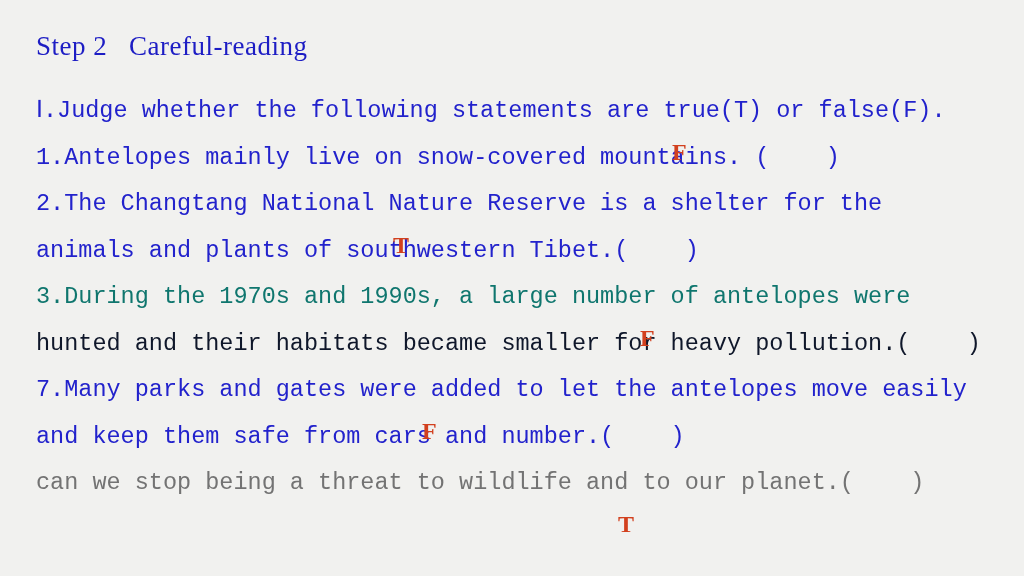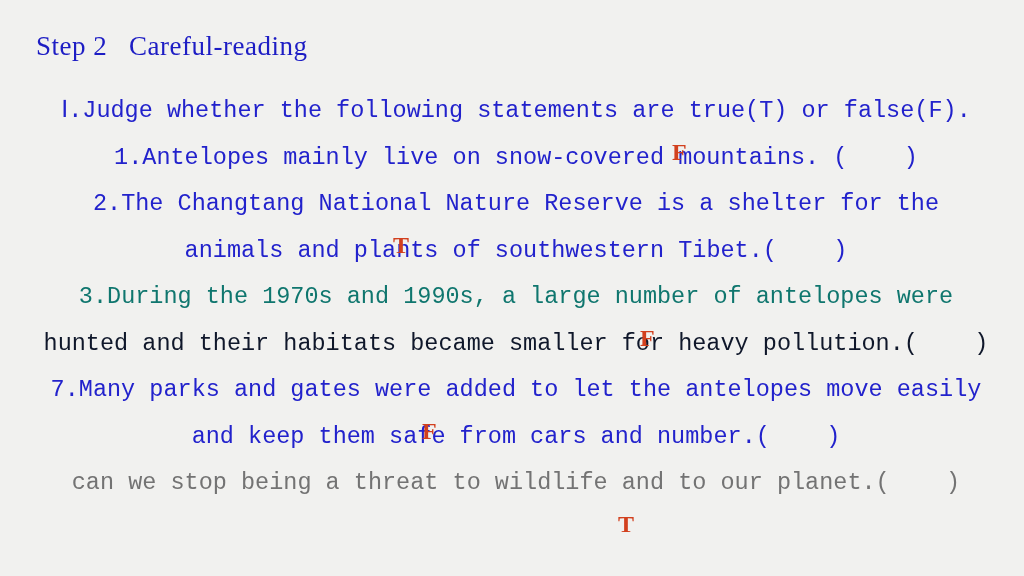--- a/index.html
+++ b/index.html
@@ -29,21 +29,20 @@
     font-size: 27px;
     letter-spacing: 0.5px;
     color: #1d1dc4;
     white-space: pre;
   }
   #body-block {
     position: absolute;
     left: 36px;
     top: 88px;
     width: 960px;
-    text-align: center;
   }
   .line {
     position: relative;
     color: #2222cc;
     font-family: "Liberation Mono", "DejaVu Sans Mono", monospace;
     font-size: 23.5px;
     line-height: 46.5px;
     white-space: pre;
     letter-spacing: 0px;
   }

